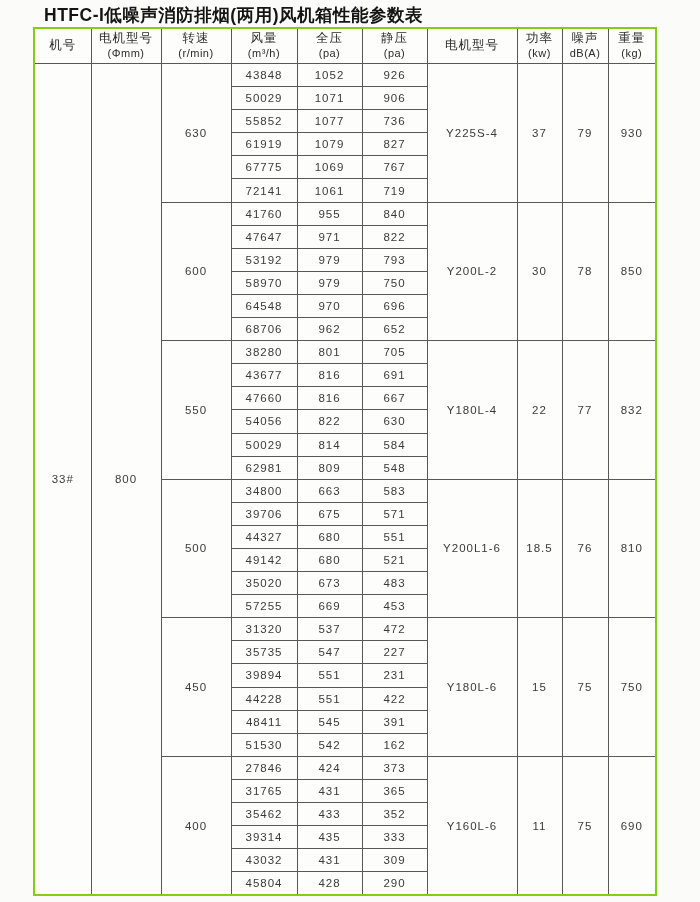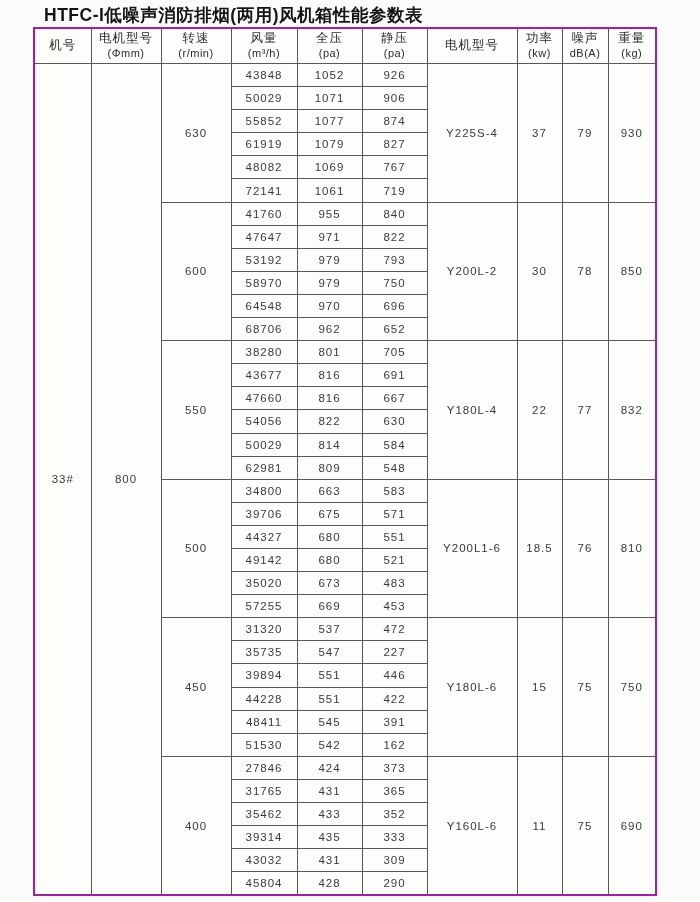--- a/index.html
+++ b/index.html
@@ -41,21 +41,21 @@
   }
   table.spec-table th,
   table.spec-table td {
     border: 1px solid #585858;
     text-align: center;
     vertical-align: middle;
     padding: 0;
     overflow: hidden;
   }
   table.spec-table {
-    border: 2px solid #a21caf;
+    border: 2px solid #84cc16;
   }
   thead th {
     height: 34px;
     font-weight: normal;
     color: #2b2b2b;
     line-height: 1.25;
   }
   thead .h-line1 {
     font-size: 12.5px;
     letter-spacing: 1px;
@@ -156,29 +156,29 @@
           <td rowspan="6">930</td>
         </tr>
         <tr>
           <td>50029</td>
           <td>1071</td>
           <td>906</td>
         </tr>
         <tr>
           <td>55852</td>
           <td>1077</td>
-          <td>874</td>
+          <td>736</td>
         </tr>
         <tr>
           <td>61919</td>
           <td>1079</td>
           <td>827</td>
         </tr>
         <tr>
-          <td>48082</td>
+          <td>67775</td>
           <td>1069</td>
           <td>767</td>
         </tr>
         <tr>
           <td>72141</td>
           <td>1061</td>
           <td>719</td>
         </tr>
         <tr>
           <td rowspan="6">600</td>
@@ -296,21 +296,21 @@
           <td rowspan="6">750</td>
         </tr>
         <tr>
           <td>35735</td>
           <td>547</td>
           <td>227</td>
         </tr>
         <tr>
           <td>39894</td>
           <td>551</td>
-          <td>446</td>
+          <td>231</td>
         </tr>
         <tr>
           <td>44228</td>
           <td>551</td>
           <td>422</td>
         </tr>
         <tr>
           <td>48411</td>
           <td>545</td>
           <td>391</td>

